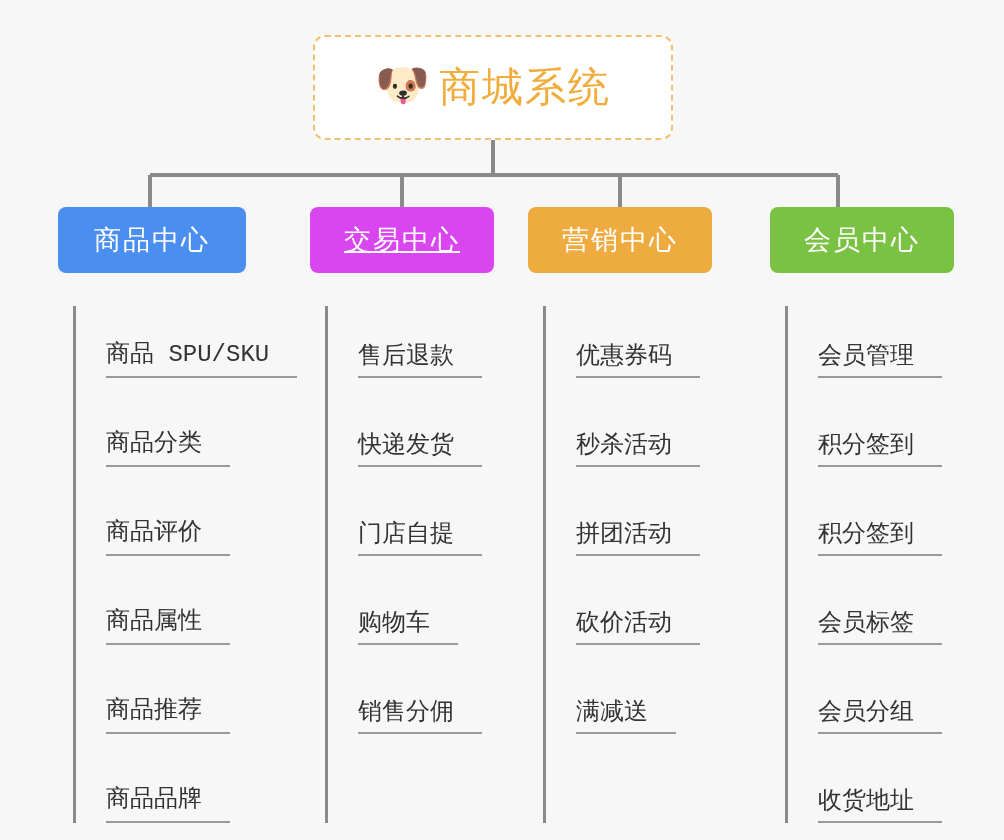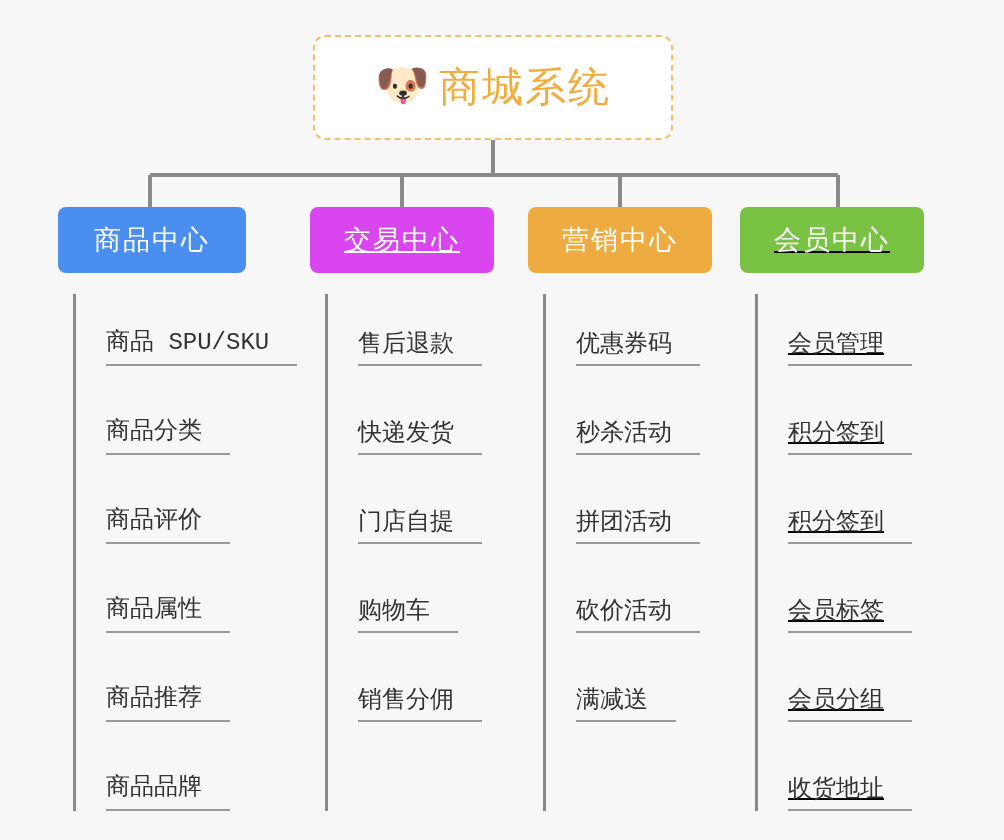--- a/index.html
+++ b/index.html
@@ -74,21 +74,21 @@
     display: flex;
     align-items: center;
     justify-content: center;
     color: #ffffff;
     font-size: 27px;
     letter-spacing: 2px;
     box-sizing: border-box;
   }
   .col-body {
     position: relative;
-    margin-top: 4px;
+    margin-top: 16px;
   }
   
   .trunk {
     position: absolute;
     left: 15px;
     top: 17px;
     width: 3px;
     background: #8a8a8a;
   }
   .leaf {
@@ -200,21 +200,21 @@
       </div>
       <div class="leaf">
         <span class="leaf-label">砍价活动</span>
       </div>
       <div class="leaf">
         <span class="leaf-label">满减送</span>
       </div>
     </div>
   </div>
 
-  <div class="column" id="col-3" style="left:740px;width:184px;text-decoration:underline;">
+  <div class="column" id="col-3" style="left:770px;width:184px;">
     <div class="col-head" style="background: rgb(121, 194, 68);">
       <span>会员中心</span>
     </div>
     <div class="col-body">
       <div class="trunk" style="height: 517px; background: rgb(138, 138, 138);"></div>
       <div class="leaf">
         <span class="leaf-label">会员管理</span>
       </div>
       <div class="leaf">
         <span class="leaf-label">积分签到</span>

